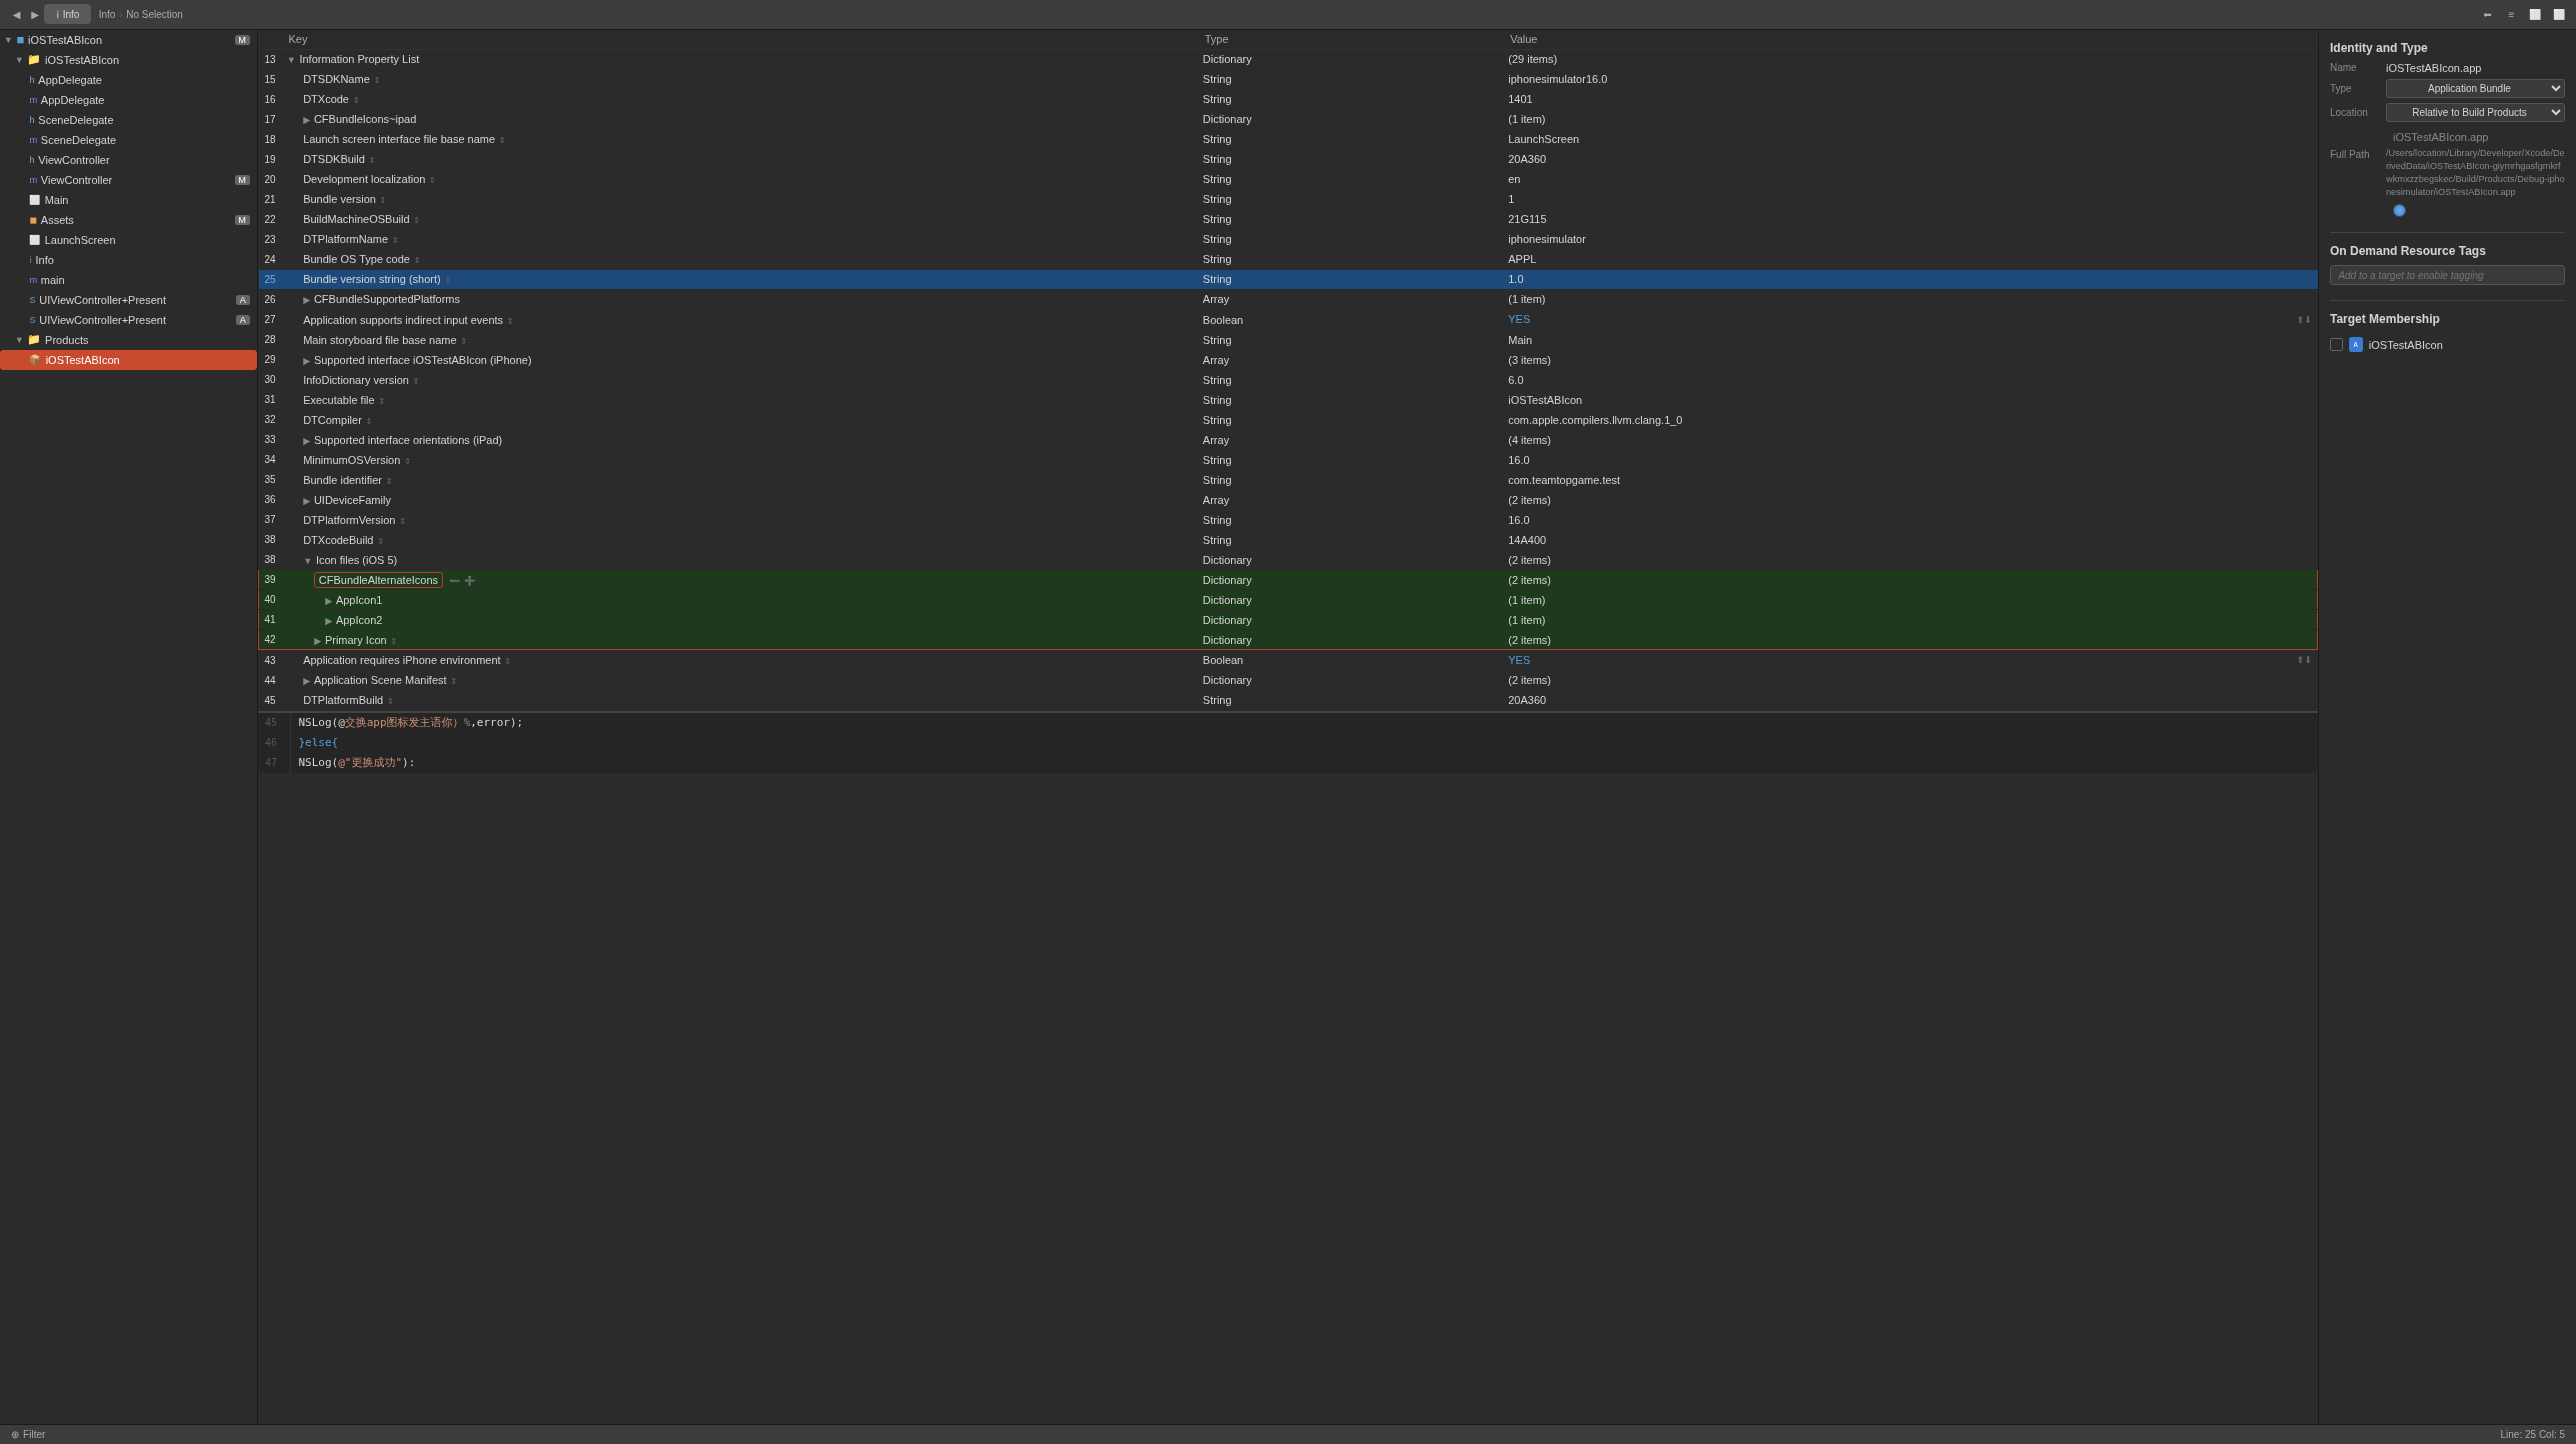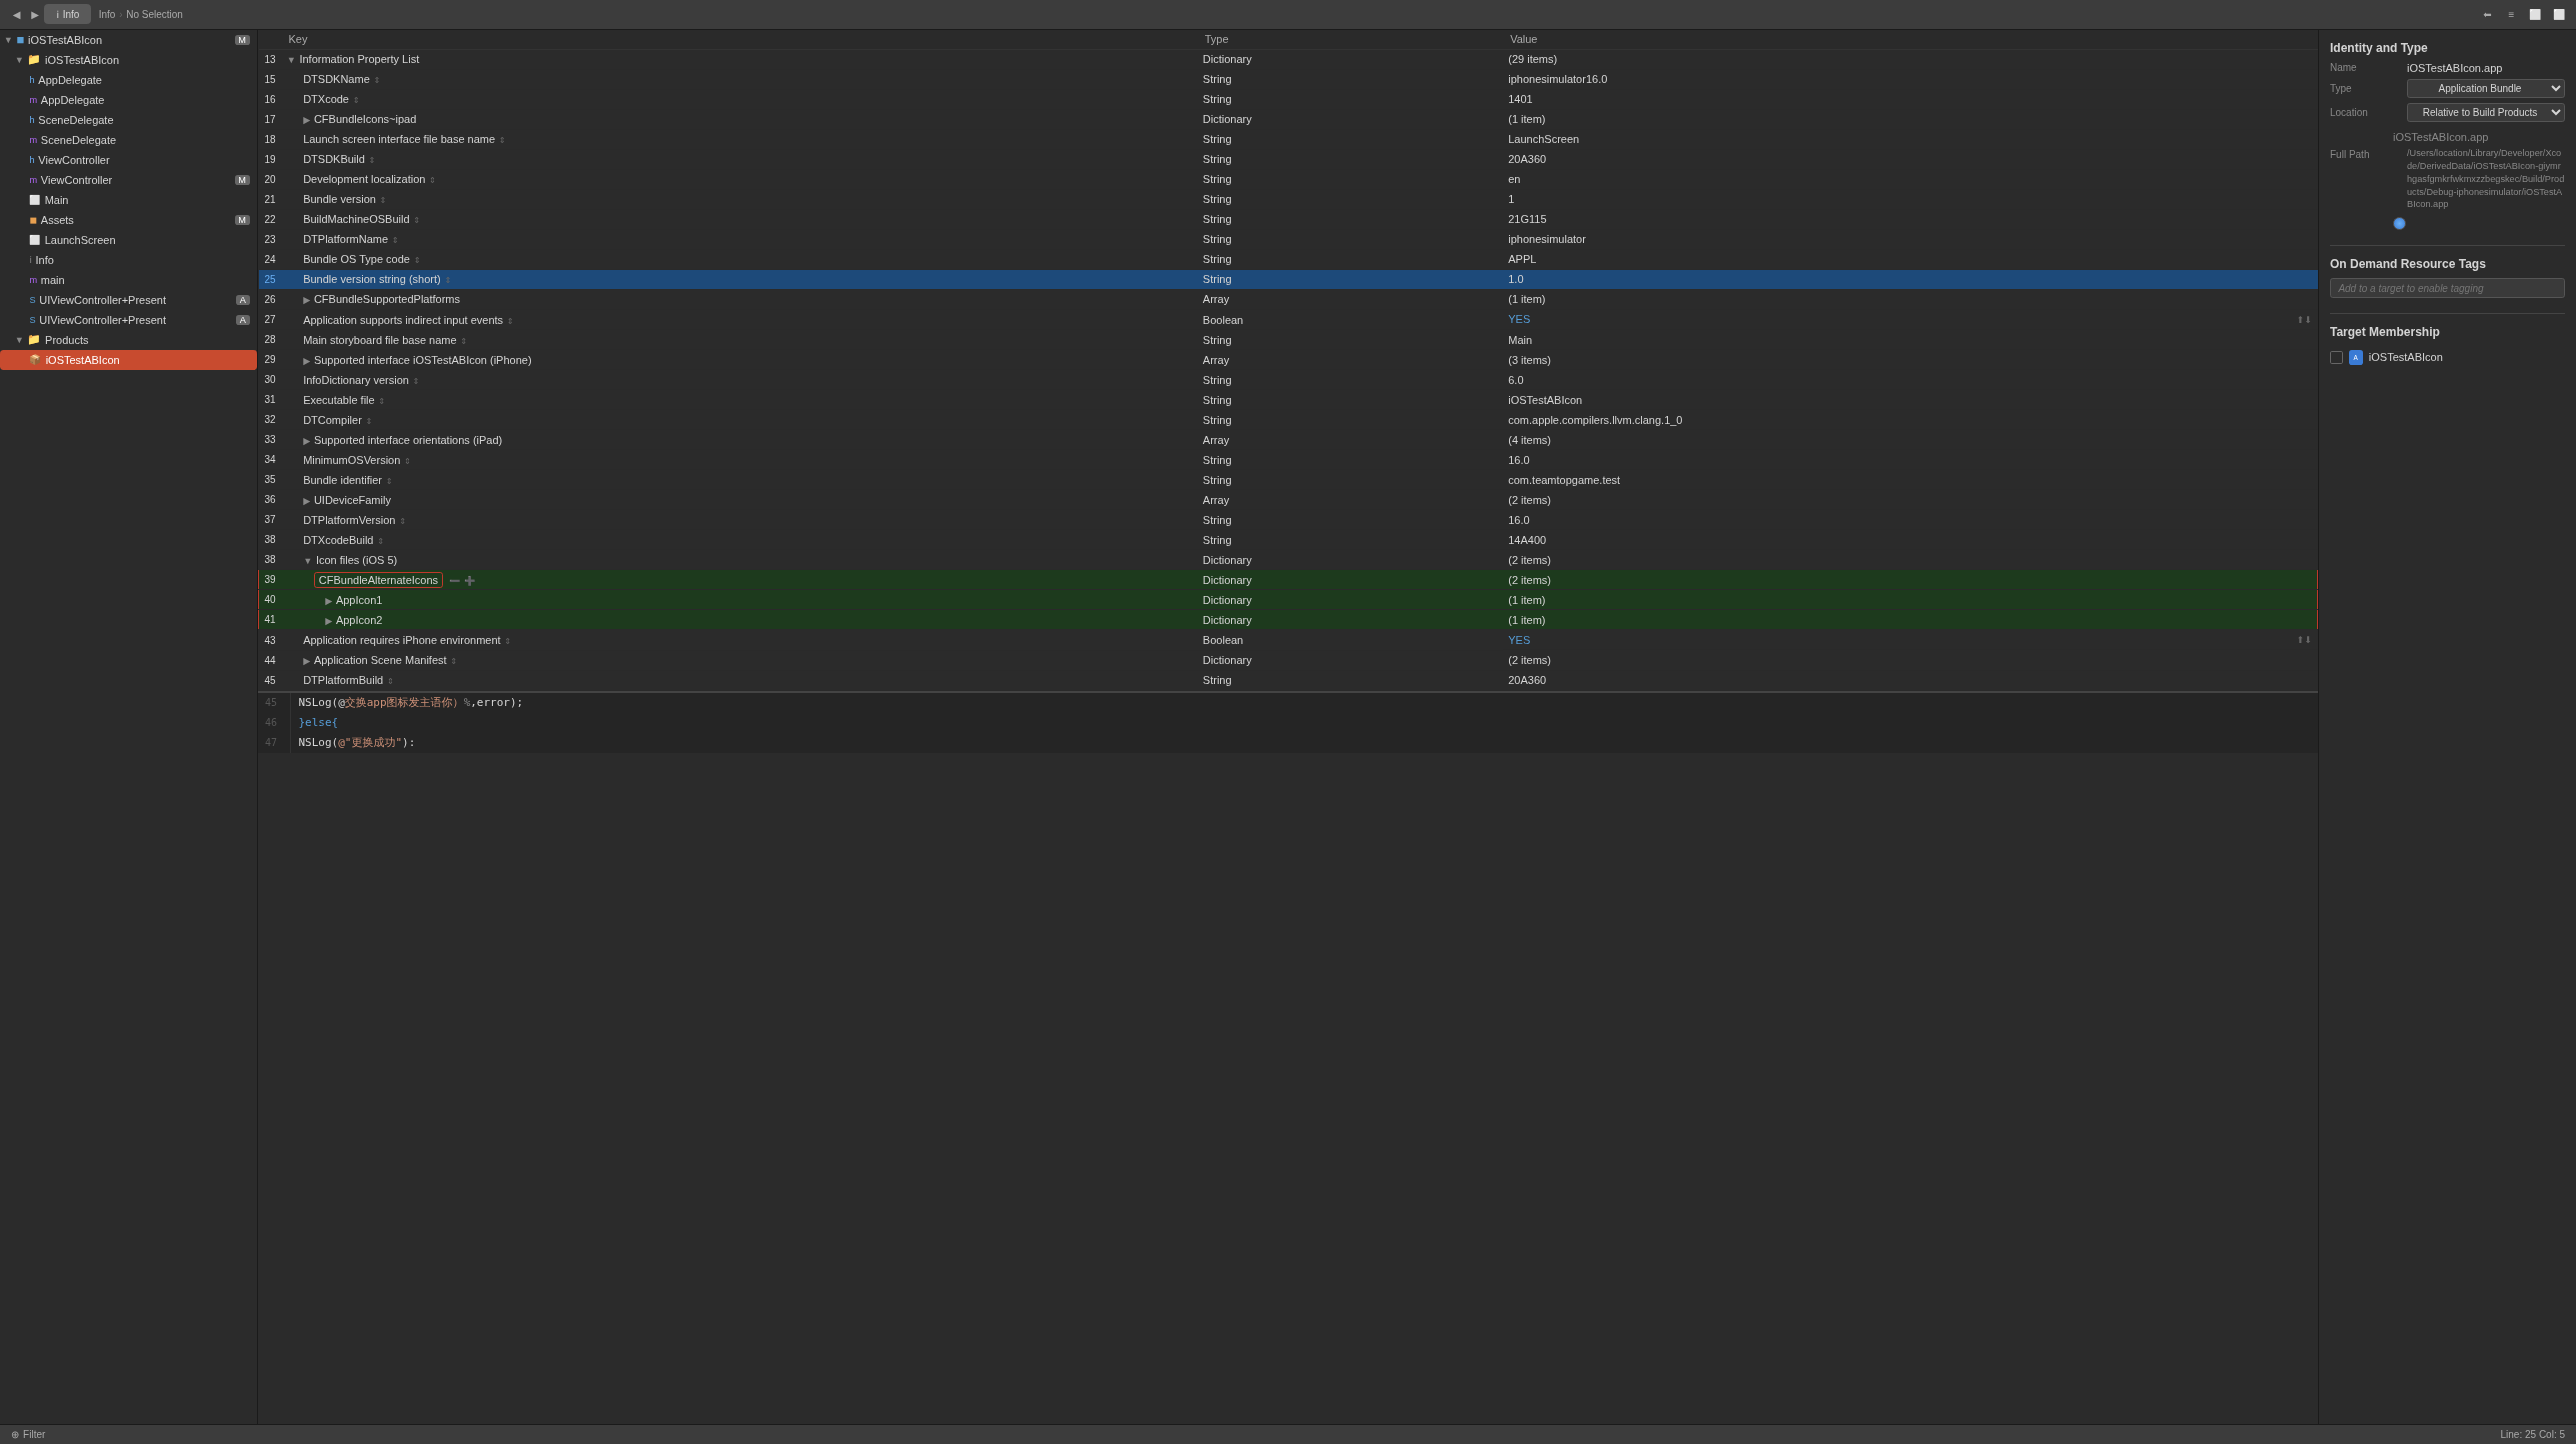--- a/index.html
+++ b/index.html
@@ -30,21 +30,21 @@
     .type-text { color: #888; }
     .bool-val { color: #569cd6; }
     .count-val { color: #888; }
 
     .stepper { color: #666; font-size: 8.3px; margin-left: 3.7px; cursor: pointer; }
 
     
     .right-panel { width: 258px; background: #2b2b2b; border-left: 0.9px solid #1a1a1a; overflow-y: auto; flex-shrink: 0; padding: 11px; }
     .panel-section { margin-bottom: 14.8px; }
     .panel-section-title { font-size: 12px; font-weight: 600; color: #d4d4d4; margin-bottom: 7.4px; }
-    .panel-field { display: flex; align-items: center; margin-bottom: 5.5px; gap: 22px; }
+    .panel-field { display: flex; align-items: center; margin-bottom: 5.5px; gap: 1px; }
     .panel-field-label { font-size: 10px; color: #888; width: 55px; flex-shrink: 0; }
     .panel-field-value { font-size: 11px; color: #d4d4d4; flex: 1; }
     .panel-select { background: #3a3a3a; border: 0.9px solid #555; color: #d4d4d4; font-size: 10px; padding: 1.8px 3.7px; border-radius: 2.8px; width: 100%; cursor: pointer; text-align: center; }
     .full-path { font-size: 9.2px; color: #888; line-height: 1.4; word-break: break-all; }
     .separator { height: 0.9px; background: #444; margin: 11px 0; }
     .tag-input { background: #3a3a3a; border: 0.9px solid #555; color: #888; font-size: 10px; padding: 3.7px 7.4px; border-radius: 2.8px; width: 100%; font-style: italic; }
     .target-membership { display: flex; align-items: center; gap: 5.5px; padding: 3.7px 0; }
     .checkbox { width: 13px; height: 13px; border: 0.9px solid #666; border-radius: 1.8px; display: inline-flex; align-items: center; justify-content: center; }
     .app-icon { width: 14.8px; height: 14.8px; background: #3a7bd5; border-radius: 2.8px; display: inline-flex; align-items: center; justify-content: center; font-size: 8.3px; color: white; }
 
@@ -377,20 +377,26 @@
             <td class="count-val" style="background:#1d3a1d; border-right: 1.8px solid #c0392b;">(1 item)</td>
           </tr>
 
           <tr style="background:#1d3a1d;">
             <td class="row-num" style="background:#1d3a1d; border-left: 1.8px solid #c0392b;">41</td>
             <td style="padding-left:44px; background:#1d3a1d;"><span class="expand-btn">▶</span><span class="key-text">AppIcon2</span></td>
             <td class="type-text" style="background:#1d3a1d;">Dictionary</td>
             <td class="count-val" style="background:#1d3a1d; border-right: 1.8px solid #c0392b;">(1 item)</td>
           </tr>
 
+          <tr style="background:#1d3a1d;">
+            <td class="row-num" style="background:#1d3a1d; border-left: 1.8px solid #c0392b; border-bottom: 1.8px solid #c0392b;">42</td>
+            <td style="padding-left:33px; background:#1d3a1d; border-bottom: 1.8px solid #c0392b;"><span class="expand-btn">▶</span><span class="key-text">Primary Icon</span><span class="stepper">⇕</span></td>
+            <td class="type-text" style="background:#1d3a1d; border-bottom: 1.8px solid #c0392b;">Dictionary</td>
+            <td class="count-val" style="background:#1d3a1d; border-bottom: 1.8px solid #c0392b; border-right: 1.8px solid #c0392b;">(2 items)</td>
+          </tr>
 
           <tr>
             <td class="row-num">43</td>
             <td style="padding-left:22px;"><span class="key-text">Application requires iPhone environment</span><span class="stepper">⇕</span></td>
             <td class="type-text">Boolean</td>
             <td style="display:flex; align-items:center; justify-content:space-between;">
               <span class="bool-val">YES</span>
               <span style="color:#666; font-size:9.2px; margin-left:auto;">⬆⬇</span>
             </td>
           </tr>

